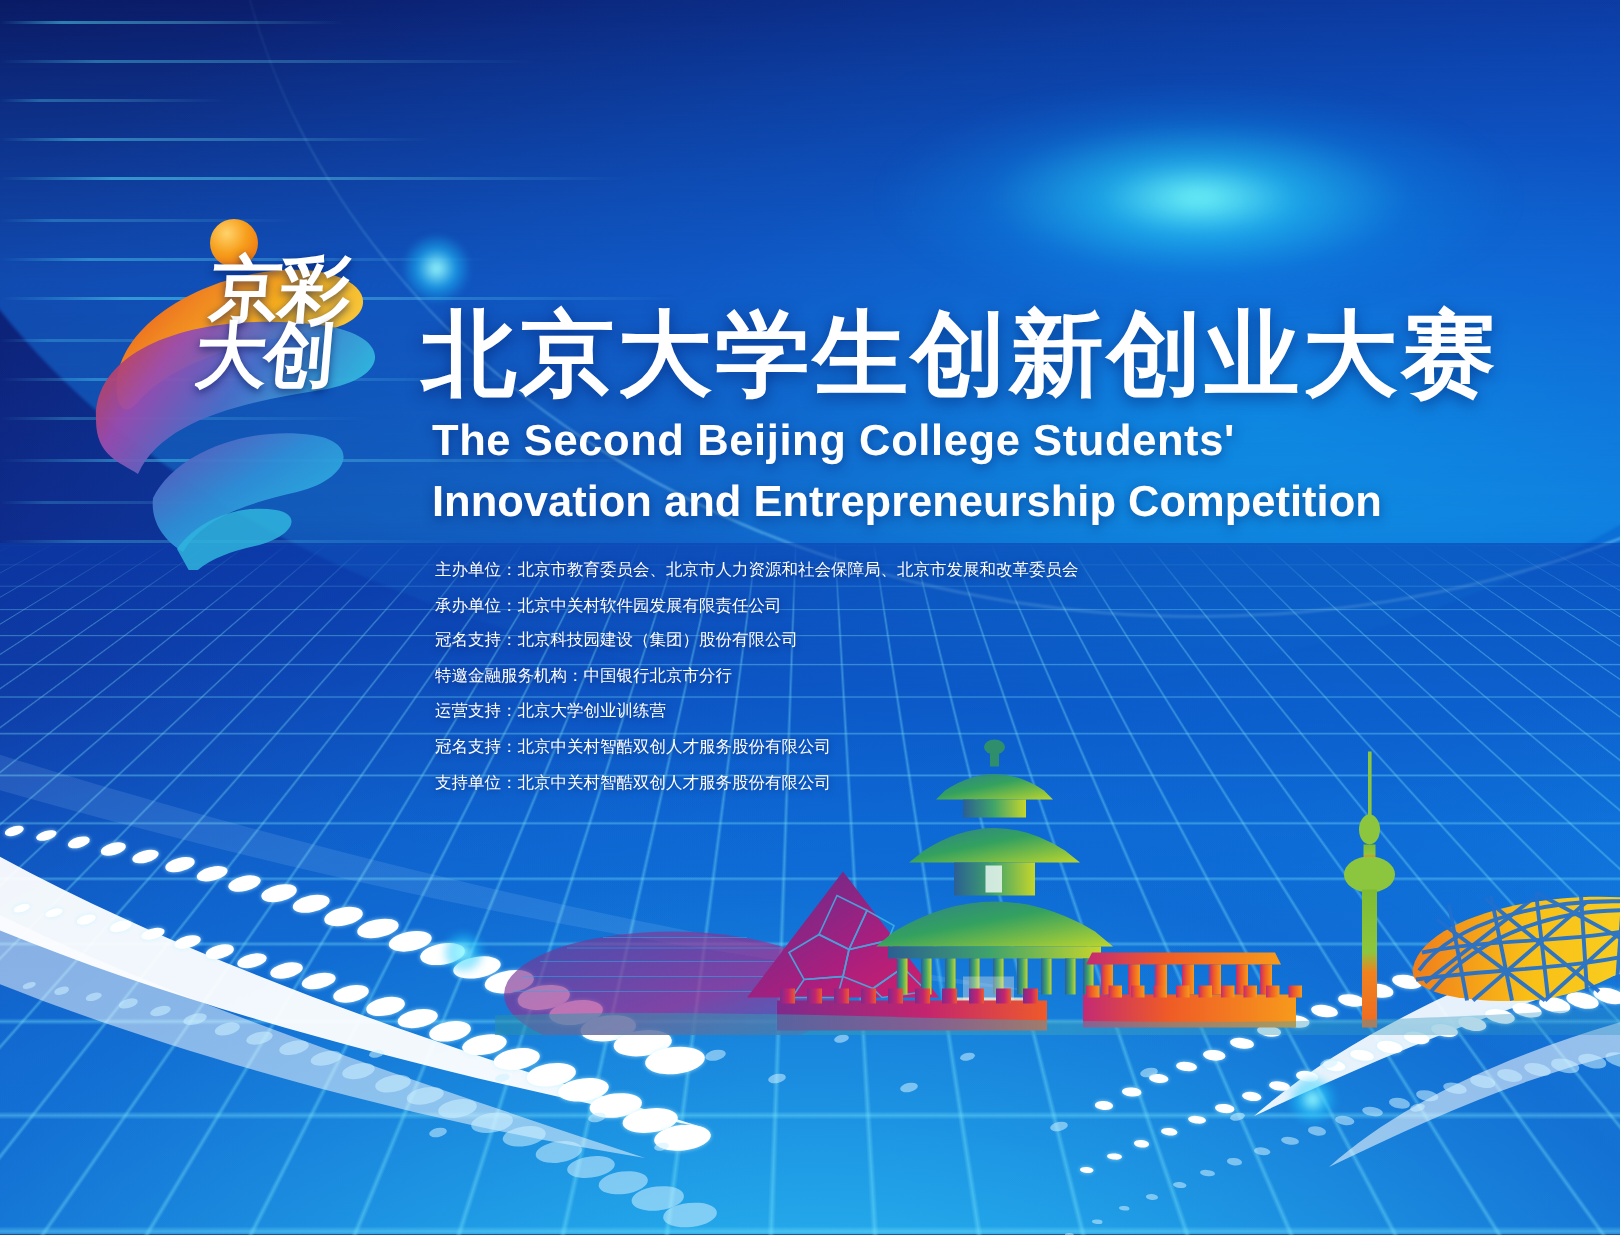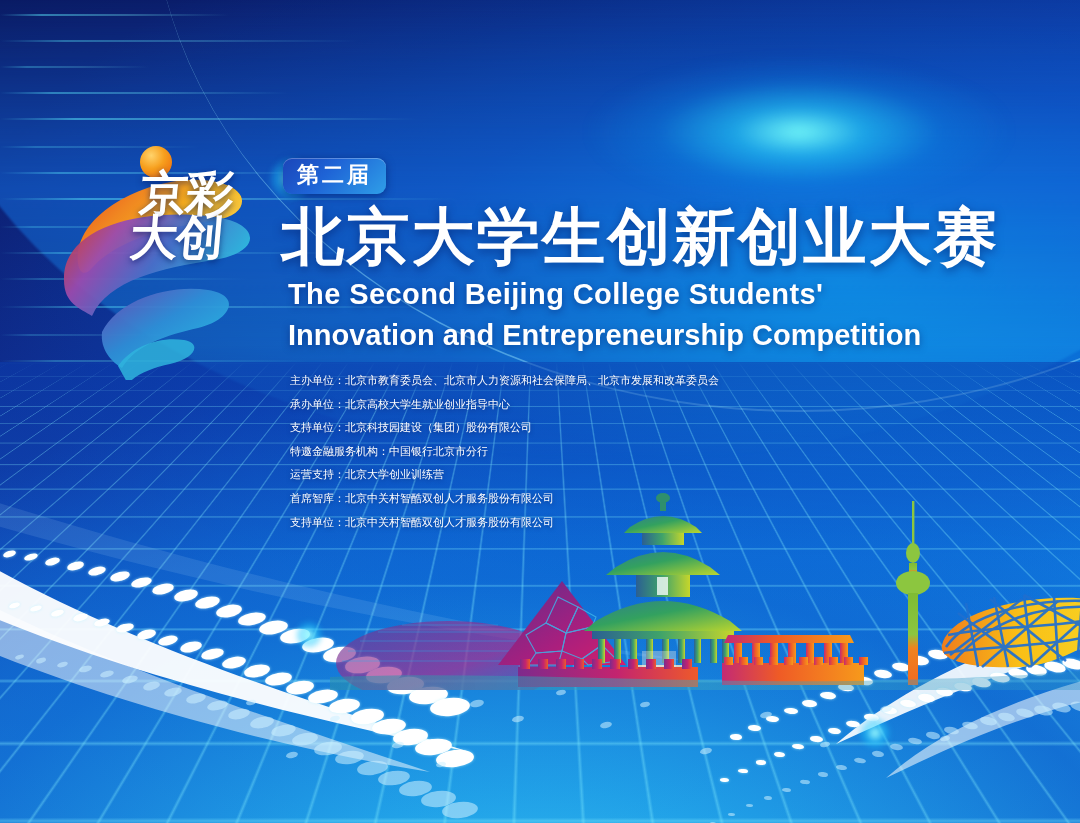--- a/index.html
+++ b/index.html
@@ -531,30 +531,29 @@
       <path d="M62,246 C76,226 104,216 128,220 C146,223 140,238 114,244 C96,248 80,254 72,264 Z" fill="#2fb4dd" opacity=".85"></path>
 
       <circle cx="100" cy="42" r="16" fill="url(#ball)"></circle>
     </svg>
     <div class="logo-cal">
       <span class="c1">京彩</span>
       <span class="c2">大创</span>
     </div>
   </div>
 
-  <div class="badge">第二届</div>
   <div class="title-cn">北京大学生创新创业大赛</div>
   <div class="title-en">
     <div class="l1">The  Second  Beijing College Students'</div>
     <div class="l2">Innovation and Entrepreneurship Competition</div>
   </div>
 
   <div class="orgs" id="orgs">
       <div>主办单位：北京市教育委员会、北京市人力资源和社会保障局、北京市发展和改革委员会</div>
-      <div>承办单位：北京高校大学生就业创业指导中心</div>
-      <div>支持单位：北京科技园建设（集团）股份有限公司</div>
+      <div>承办单位：北京中关村软件园发展有限责任公司</div>
+      <div>冠名支持：北京科技园建设（集团）股份有限公司</div>
       <div>特邀金融服务机构：中国银行北京市分行</div>
       <div>运营支持：北京大学创业训练营</div>
-      <div>首席智库：北京中关村智酷双创人才服务股份有限公司</div>
+      <div>冠名支持：北京中关村智酷双创人才服务股份有限公司</div>
       <div>支持单位：北京中关村智酷双创人才服务股份有限公司</div>
     </div>
 
 </div>
 
 </body></html>

